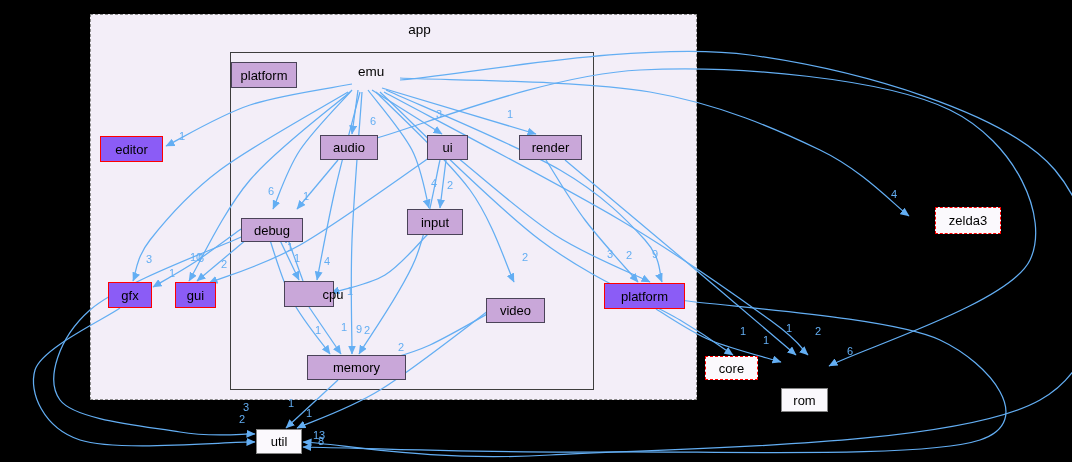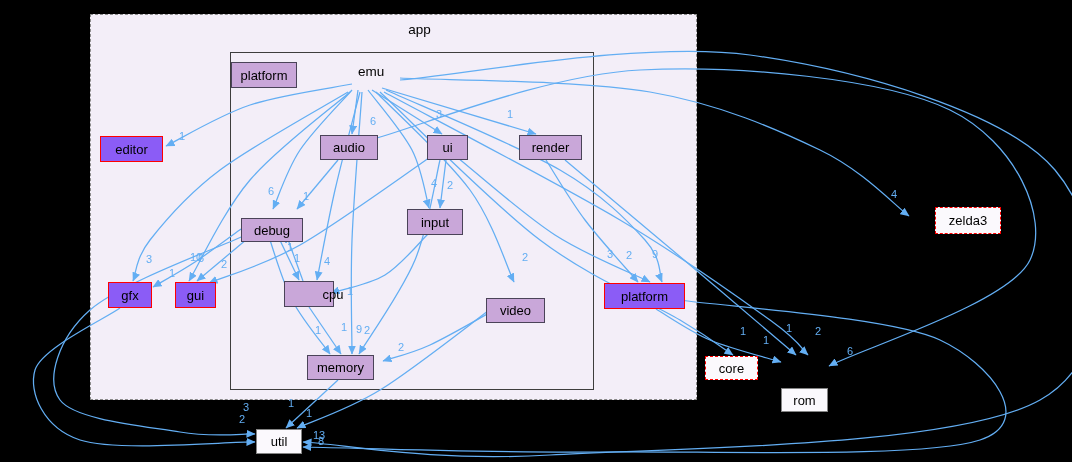--- a/index.html
+++ b/index.html
@@ -125,15 +125,15 @@
       <div class="node purple" style="left: 407px; top: 209px; width: 56px; height: 26px;">input</div>
       <div class="node purple-red" style="left: 108px; top: 282px; width: 44px; height: 26px;">gfx</div>
       <div class="node purple-red" style="left: 175px; top: 282px; width: 41px; height: 26px;">gui</div>
       <div class="node purple" style="left: 284px; top: 281px; width: 28px; height: 26px; padding-left: 48px;">cpu</div>
       <div class="node purple" style="left: 486px; top: 298px; width: 59px; height: 25px;">video</div>
       <div class="node purple-red" style="left: 604px; top: 283px; width: 81px; height: 26px;">platform</div>
       <div class="node white-red-dashed" style="left: 911px; top: 207px; width: 66px; height: 27px; margin-left: 24px;">zelda3</div>
       <div class="node white-red-dashed" style="left: 705px; top: 356px; width: 53px; height: 24px;">core</div>
       <div class="node white-gray" style="left: 781px; top: 356px; width: 47px; height: 24px; margin-top: 32px;">rom</div>
       <div class="node white-gray" style="left: 256px; top: 429px; width: 46px; height: 25px;">util</div>
-      <div class="node purple" style="left: 307px; top: 355px; width: 67px; height: 25px;">memory</div>
+      <div class="node purple" style="left: 307px; top: 355px; width: 99px; height: 25px;">memory</div>
     </div>
 </div>
 
 </body></html>

